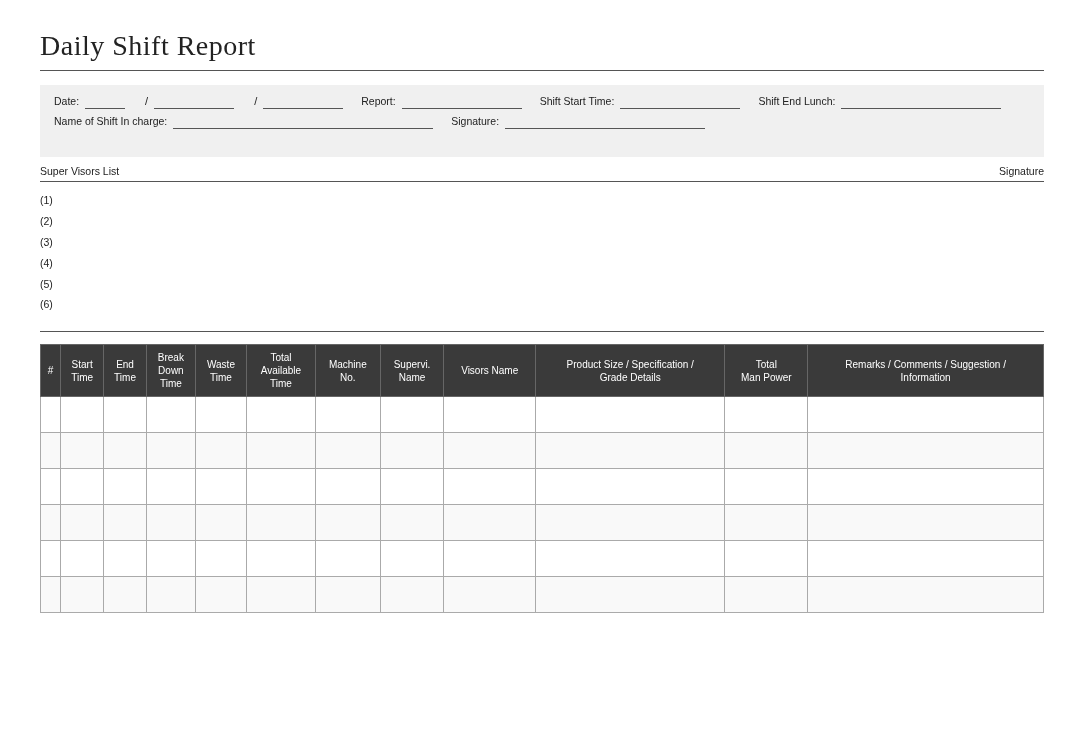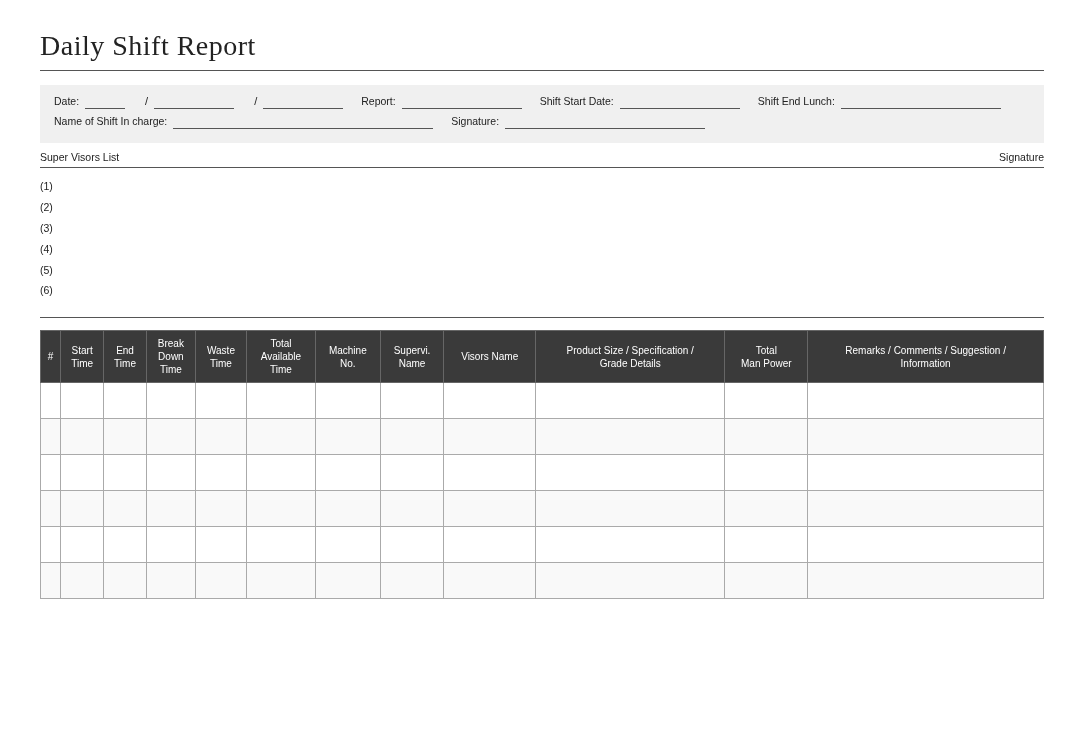--- a/index.html
+++ b/index.html
@@ -34,21 +34,21 @@
       margin-bottom: 2px;
     }
     .info-row {
       display: flex;
       align-items: flex-start;
       margin-bottom: 6px;
       flex-wrap: wrap;
       gap: 4px;
     }
     .info-row:last-child {
-      margin-bottom: 4px;
+      margin-bottom: 18px;
     }
     .field-label {
       white-space: nowrap;
       margin-right: 2px;
       font-size: 10.5px;
     }
     .field-line {
       display: inline-block;
       border-bottom: 1px solid #555;
       min-width: 60px;
@@ -138,21 +138,21 @@
     <span class="field-label">Date:</span>
     <span class="field-line field-line-sm"></span>
     <span class="date-sep">/</span>
     <span class="field-line field-line-md"></span>
     <span class="date-sep">/</span>
     <span class="field-line field-line-md"></span>
 
     <span class="field-label">Report:</span>
     <span class="field-line field-line-lg"></span>
 
-    <span class="field-label">Shift Start Date:</span>
+    <span class="field-label">Shift Start Time:</span>
     <span class="field-line field-line-lg"></span>
 
     <span class="field-label">Shift End Lunch:</span>
     <span class="field-line field-line-xl"></span>
   </div>
 
 
   <div class="info-row">
     <span class="field-label">Name of Shift In charge:</span>
     <span class="field-line" style="min-width:260px;"></span>

